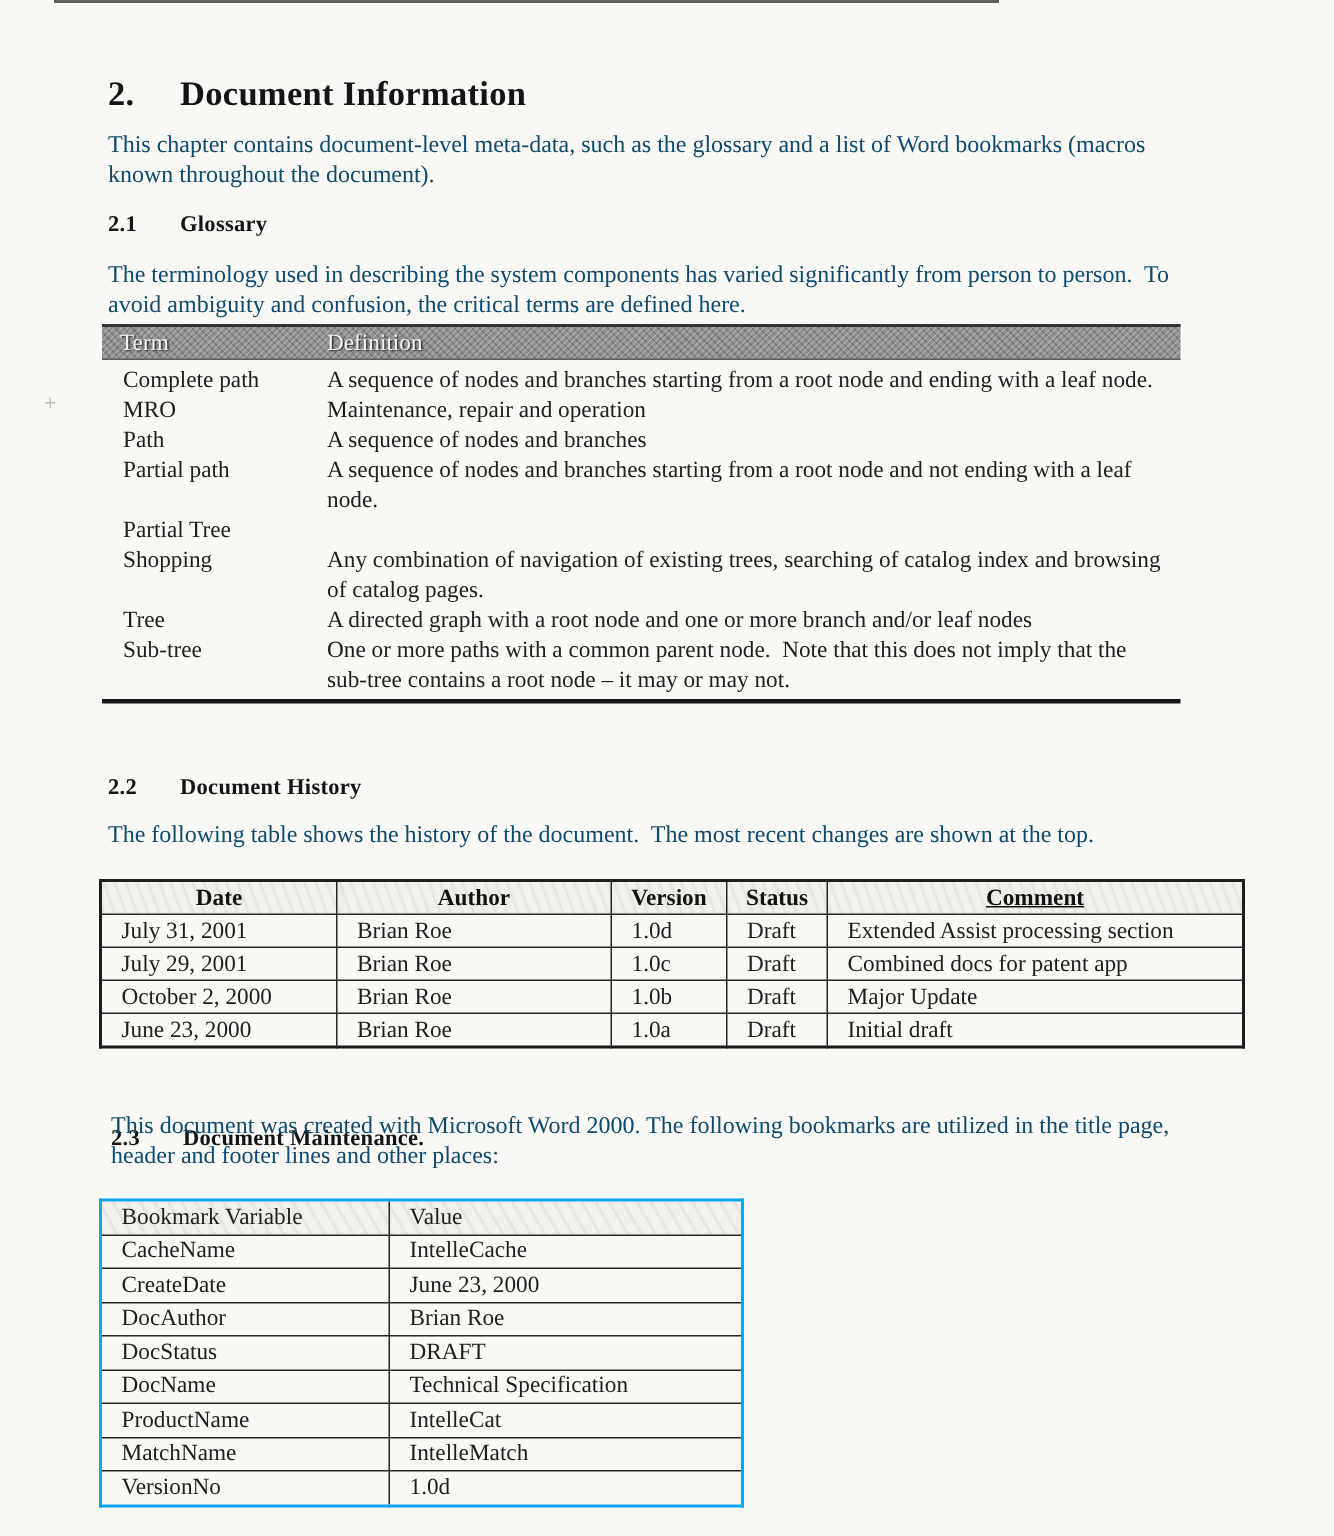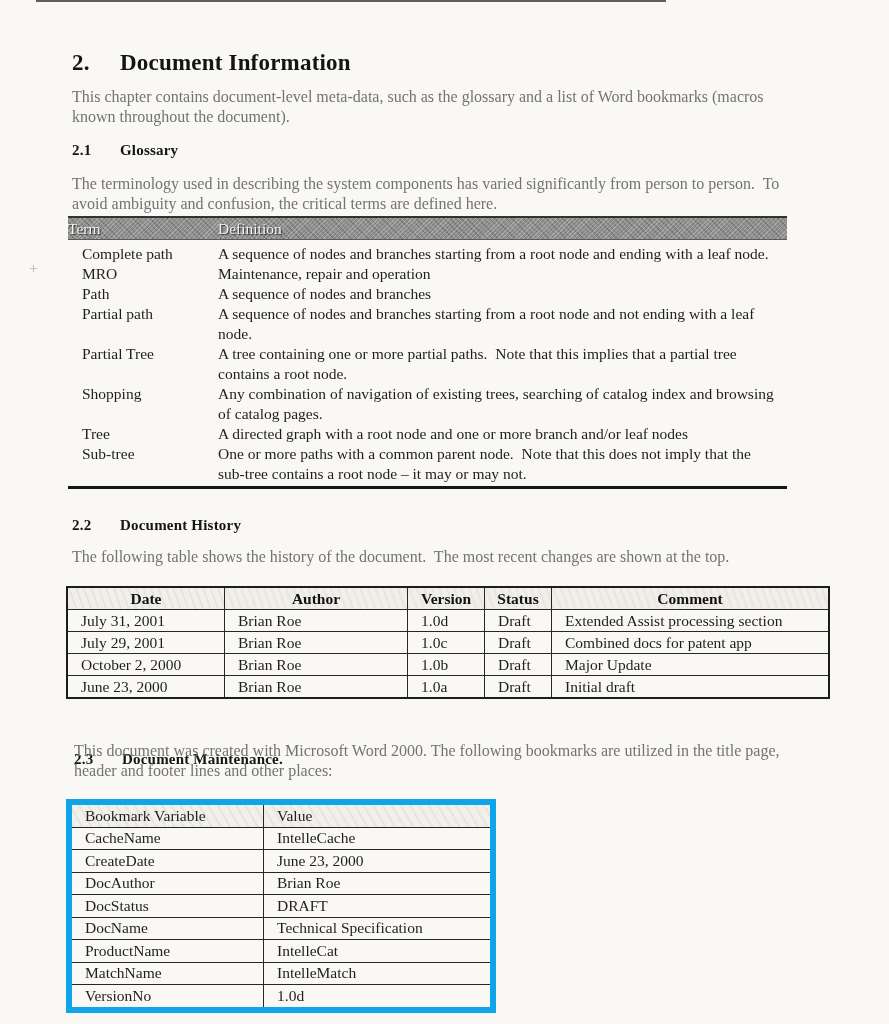--- a/index.html
+++ b/index.html
@@ -12,39 +12,39 @@
   
   .scanline-top{position:absolute;top:0;left:36px;width:630px;height:2px;background:#383838;opacity:.8;}
   .scan-plus{position:absolute;top:265px;left:30px;width:7px;height:7px;opacity:.30;}
   .scan-plus::before{content:"";position:absolute;top:3px;left:0;width:7px;height:1px;background:#444;}
   .scan-plus::after{content:"";position:absolute;top:0;left:3px;width:1px;height:7px;background:#444;}
 
   h1,h2{margin:0;position:absolute;font-weight:bold;color:#141414;letter-spacing:.2px;white-space:nowrap;}
   h1{font-size:23px;}
   h2{font-size:15px;}
   .hnum{display:inline-block;width:48px;}
-  p.body{margin:0;position:absolute;font-size:16px;line-height:19.5px;white-space:pre-wrap;color:#737373;}
+  p.body{margin:0;position:absolute;font-size:16px;line-height:19.5px;white-space:pre-wrap;color:#0c4a6e;}
 
   .h-info{top:50px;left:72px;}
   .p-info{top:87px;left:72px;width:714px;}
   .h-glossary{top:142px;left:72px;}
   .p-glossary{top:174px;left:72px;width:712px;}
 
   
   .glossary-table{position:absolute;top:216px;left:68px;width:719px;font-size:15.5px;border-bottom:3px solid #161616;padding-bottom:2px;}
   .gloss-head{
     display:grid;grid-template-columns:150px 1fr;height:21px;line-height:21px;
     background-color:#8f8f8f;
     background-image:
       repeating-linear-gradient(135deg,rgba(255,255,255,.22) 0 1px,rgba(255,255,255,0) 1px 3px),
       repeating-linear-gradient(45deg,rgba(25,25,25,.22) 0 1px,rgba(0,0,0,0) 1px 4px);
     border-top:2px solid #333;border-bottom:1px solid #5a5a5a;
     color:#f4f2ed;text-shadow:1px 1px 1px rgba(25,25,25,.85);
   }
-  .gloss-head .gh-term{}
+  .gloss-head .gh-term{padding-left:12px;}
   .gloss-rows{padding-top:4px;}
   .gloss-row{display:grid;grid-template-columns:150px 556px;line-height:20px;}
   .gloss-term{padding-left:14px;}
   .gloss-def{white-space:pre-wrap;}
 
   .h-history{top:517px;left:72px;}
   .p-history{top:547px;left:72px;width:740px;}
 
   
   table.history{
@@ -59,30 +59,30 @@
   table.history th{
     font-weight:bold;text-align:center;color:#121212;
     background-color:#f1efe9;
     background-image:repeating-linear-gradient(70deg,rgba(90,90,90,.07) 0 2px,rgba(0,0,0,0) 2px 7px);
   }
   table.history td{padding-left:13px;}
   .c-date{width:156px;}
   .c-author{width:182px;}
   .c-version{width:76px;}
   .c-status{width:66px;}
-  .c-comment{width:276px;}
+  .c-comment{width:276px;text-decoration:underline;}
 
   .h-maint{top:751px;left:74px;}
   .p-maint{top:741px;left:74px;width:734px;}
 
   
   table.bookmarks{
     position:absolute;top:799px;left:66px;width:430px;
     border-collapse:collapse;table-layout:fixed;font-size:15.5px;
-    border:6px solid #0ea5e9;
+    border:2px solid #0ea5e9;
   }
   table.bookmarks td{
     border:1.6px solid #262626;height:21.5px;padding:0 0 0 13px;overflow:hidden;white-space:nowrap;
   }
   table.bookmarks tr.bm-head td{
     background-color:#f2f0ea;
     background-image:repeating-linear-gradient(60deg,rgba(90,90,90,.08) 0 2px,rgba(0,0,0,0) 2px 8px);
   }
   .bm-col-var{width:178px;}
 </style>
@@ -116,21 +116,20 @@
       <div class="gloss-row">
           <span class="gloss-term">Path</span>
           <span class="gloss-def">A sequence of nodes and branches</span>
         </div>
       <div class="gloss-row">
           <span class="gloss-term">Partial path</span>
           <span class="gloss-def">A sequence of nodes and branches starting from a root node and not ending with a leaf node.</span>
         </div>
       <div class="gloss-row">
           <span class="gloss-term">Partial Tree</span>
-          <span class="gloss-def">A tree containing one or more partial paths.  Note that this implies that a partial tree contains a root node.</span>
         </div>
       <div class="gloss-row">
           <span class="gloss-term">Shopping</span>
           <span class="gloss-def">Any combination of navigation of existing trees, searching of catalog index and browsing of catalog pages.</span>
         </div>
       <div class="gloss-row">
           <span class="gloss-term">Tree</span>
           <span class="gloss-def">A directed graph with a root node and one or more branch and/or leaf nodes</span>
         </div>
       <div class="gloss-row">

